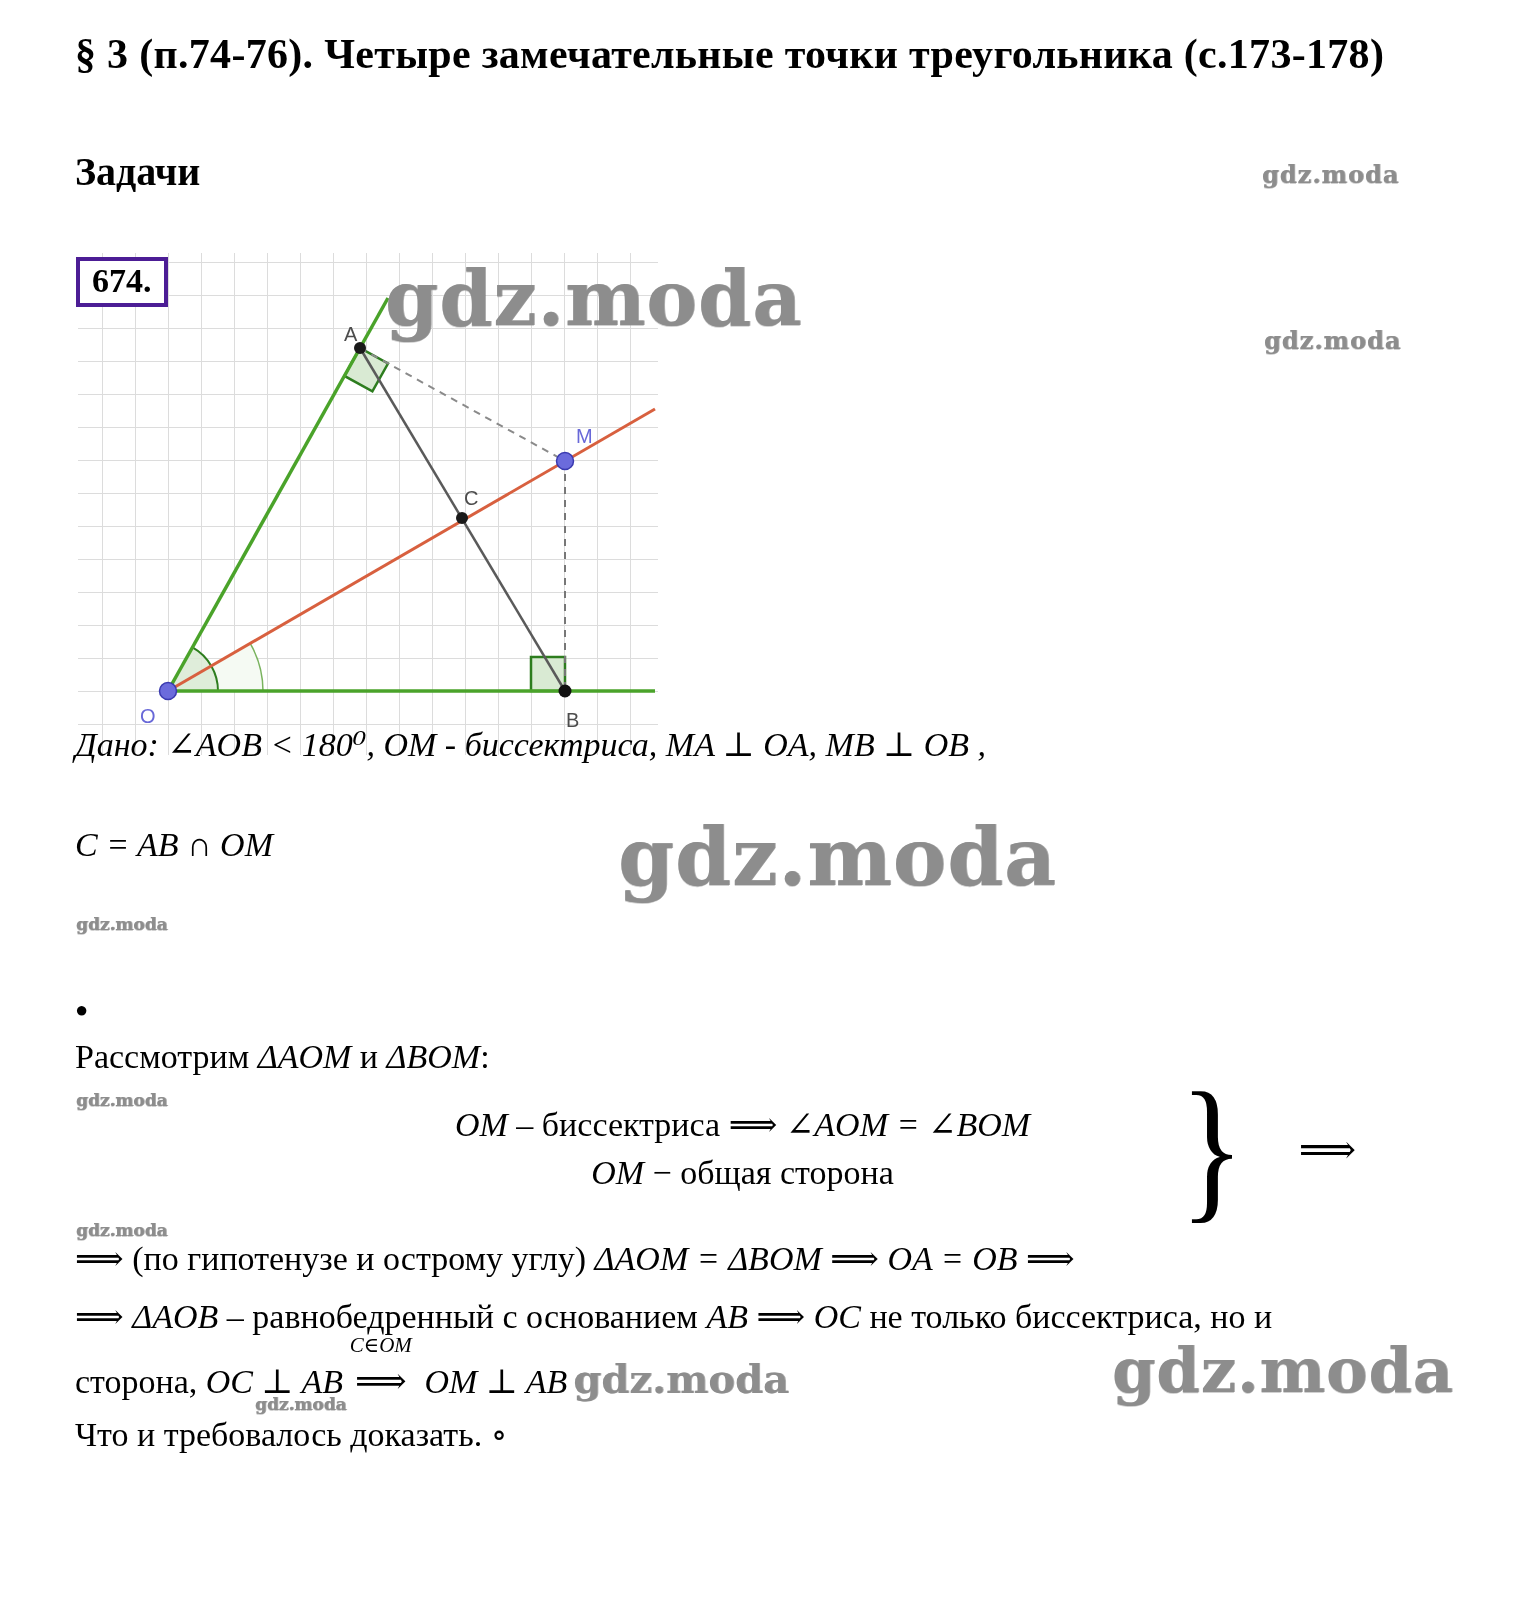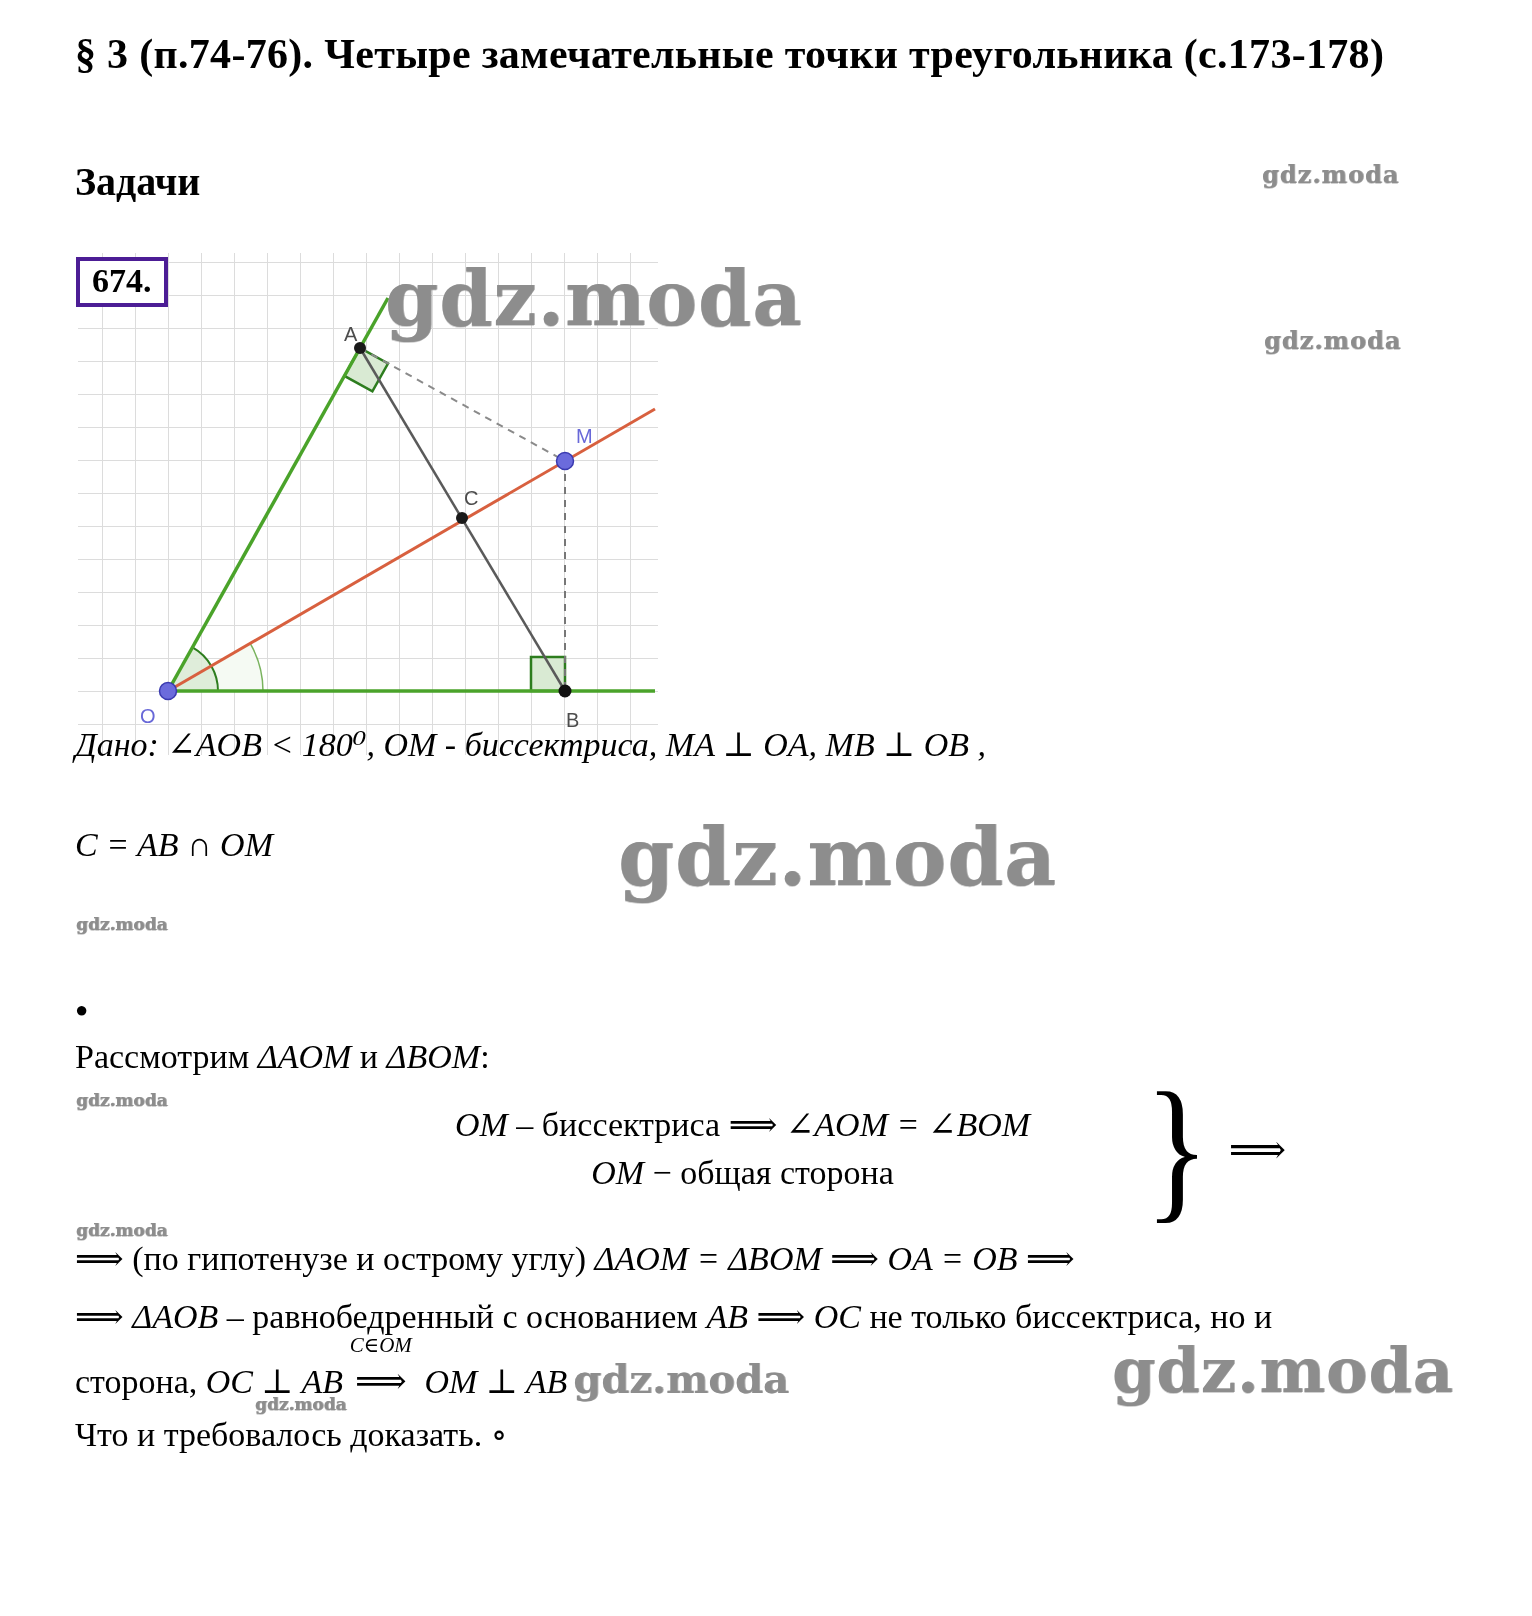--- a/index.html
+++ b/index.html
@@ -6,21 +6,21 @@
   html,body { background:#ffffff; }
   .page {
     position:relative; width:1484px; height:1616px; background:#fff; overflow:hidden;
     font-family:"Liberation Serif","DejaVu Serif",serif; color:#000;
   }
   .title {
     position:absolute; left:75px; top:30px; width:1400px;
     font-size:42px; font-weight:bold; letter-spacing:0.3px;
   }
   .section-heading {
-    position:absolute; left:75px; top:158px;
+    position:absolute; left:75px; top:148px;
     font-size:40px; font-weight:bold;
   }
   .problem-box {
     position:absolute; left:76px; top:257px; z-index:6;
     border:4px solid #4c1d95; background:#fff;
     padding:1px 12px 3px 12px; font-size:34px; font-weight:bold;
   }
   
   .figure {
     position:absolute; left:78px; top:253px; width:580px; height:502px;
@@ -58,21 +58,21 @@
   }
   
   .mathline {
     position:absolute; left:75px; width:1420px;
     font-size:34px; line-height:1.25; white-space:nowrap;
   }
   .it { font-style:italic; }
   .up { font-style:normal; }
   .bullet-line { font-size:22px; }
   
-  .system { position:absolute; left:350px; top:1076px; display:flex; align-items:center; }
+  .system { position:absolute; left:350px; top:1076px; display:flex; align-items:center;gap:35px; }
   .sys-rows { width:785px; text-align:center; font-size:34px; }
   .sys-row { line-height:48px; white-space:nowrap; }
   .sys-brace {
     font-size:158px; line-height:146px; font-weight:400;
     transform:scaleX(.85); margin-left:4px;
     font-family:"Liberation Serif","DejaVu Serif",serif;
   }
   .sys-arrow { font-size:40px; margin-left:14px; font-style:italic; }
   
   .imp-over { position:relative; display:inline-block; margin:0 18px 0 12px; }

